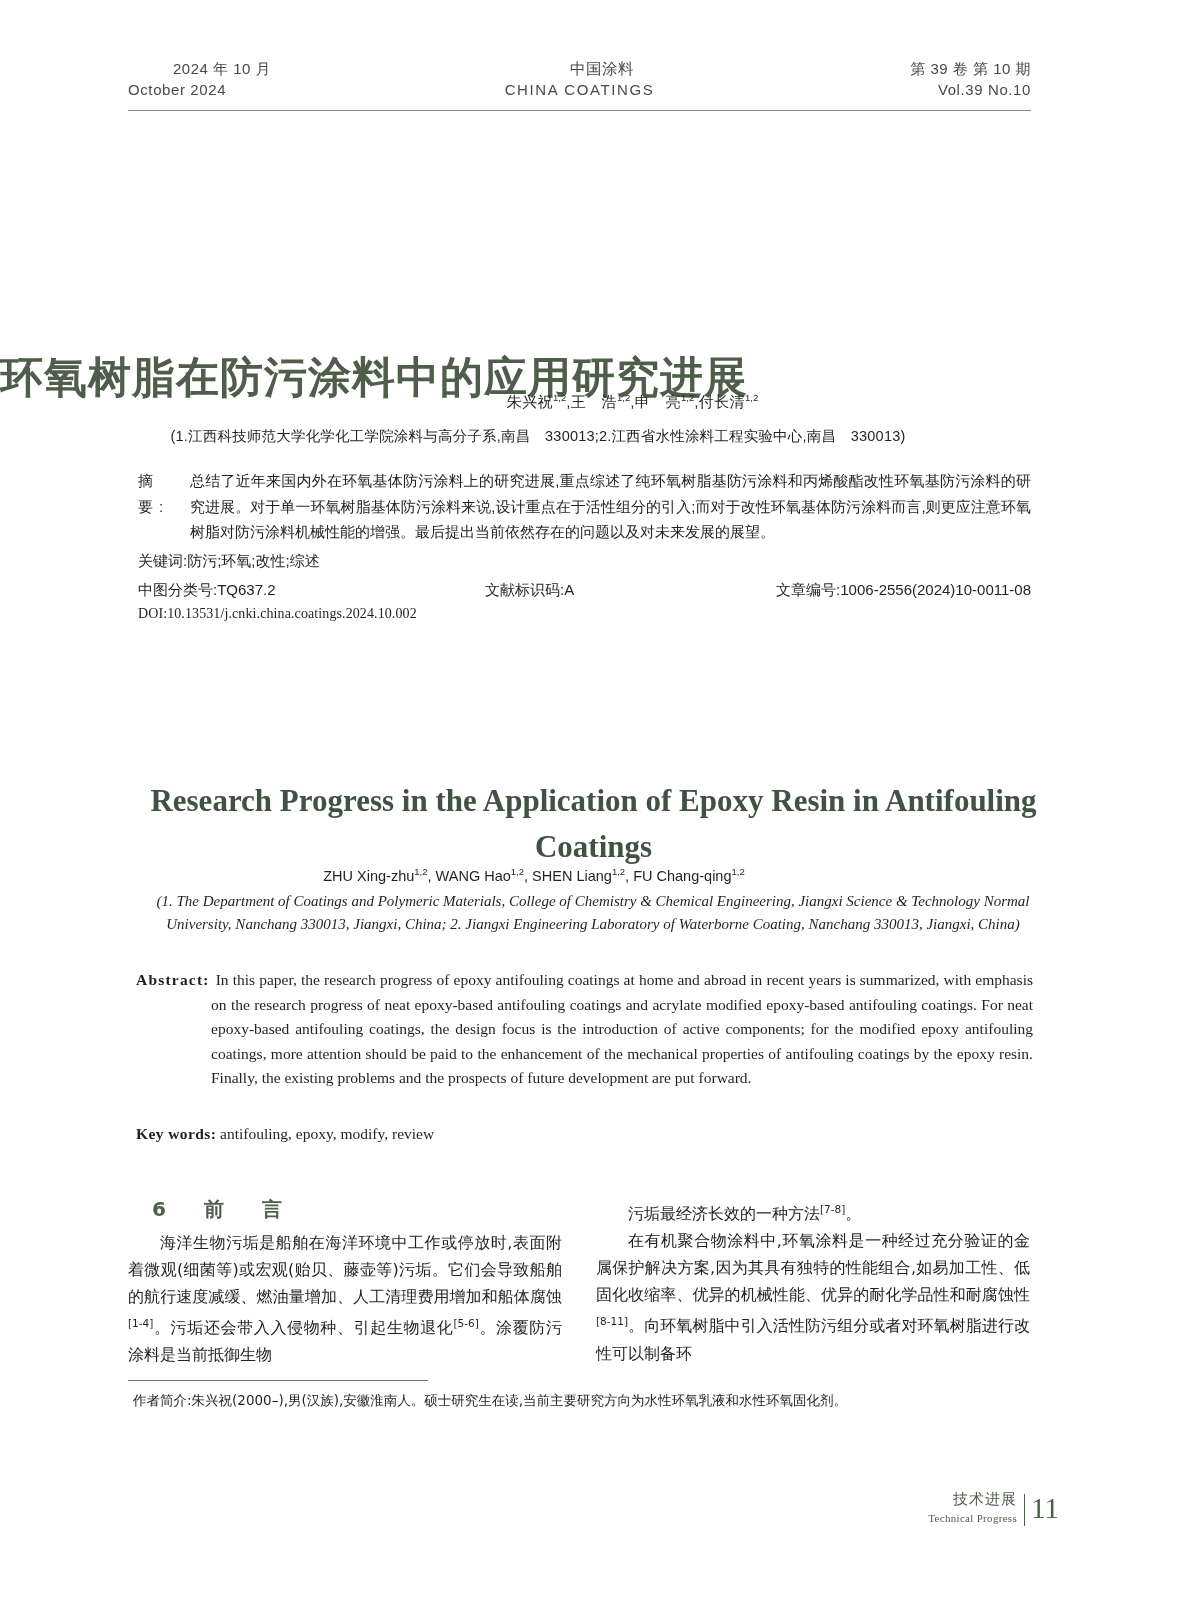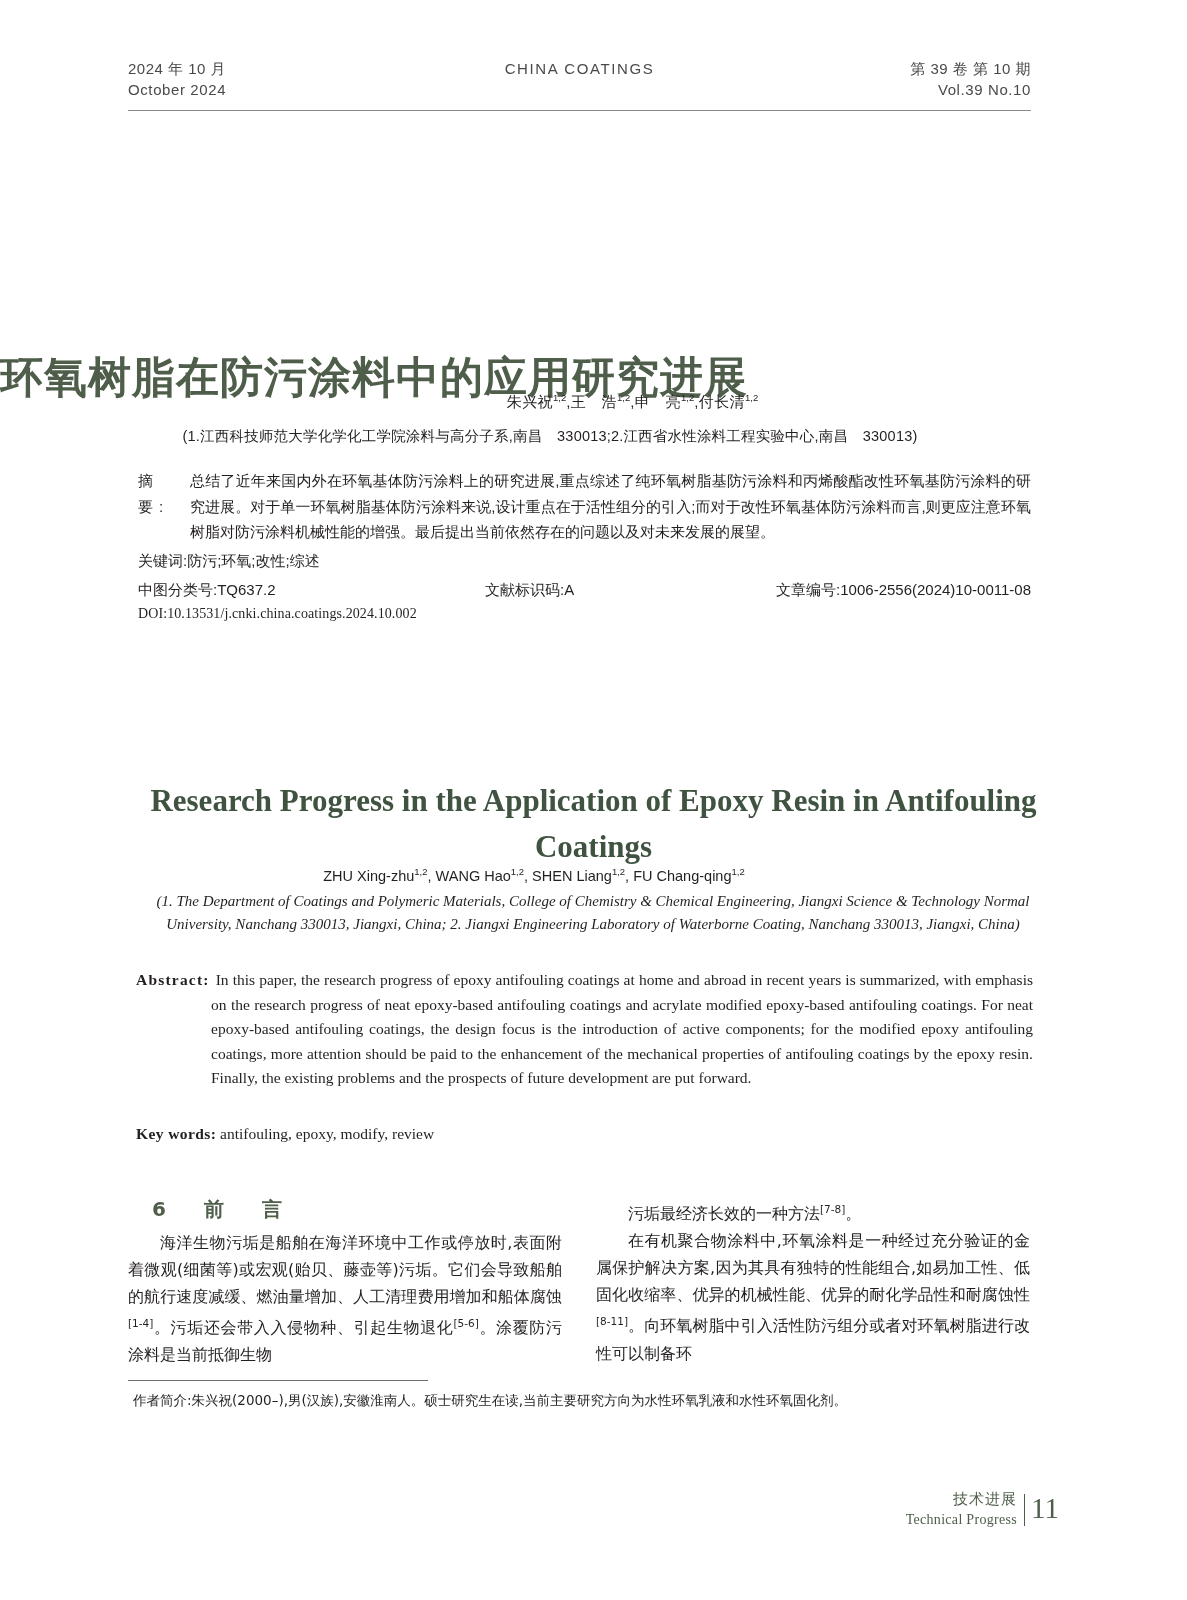--- a/index.html
+++ b/index.html
@@ -33,20 +33,21 @@
     color: #4a4a4a;
   }
   .rh-col { position: absolute; top: 0; }
   .rh-left { left: 0; text-align: left; }
   .rh-center { left: 0; width: 903px; text-align: center; }
   .rh-right { right: 0; text-align: right; }
   .rh-line1 {
     font-size: 15px;
     line-height: 21px;
     letter-spacing: 0.5px;
+    margin-left: 45px;
   }
   .rh-line2 {
     font-size: 15px;
     line-height: 21px;
     letter-spacing: 0.6px;
   }
   .rh-center .rh-line1 { font-size: 15.5px; }
   .rh-center .rh-line2 { font-size: 15px; letter-spacing: 1.6px; }
 
   
@@ -72,21 +73,20 @@
     margin-left: 39px;
   }
   .cn-affil {
     position: absolute;
     left: 0; top: 427px;
     width: 1076px;
     text-align: center;
     font-size: 14.5px;
     color: #231f20;
     letter-spacing: 0.2px;
-    padding-left: 12px;
   }
   sup { font-size: 9.5px; vertical-align: super; letter-spacing: 0; }
 
   
   .cn-abs {
     position: absolute;
     left: 138px;
     top: 468px;
     width: 893px;
     font-size: 15px;
@@ -252,21 +252,21 @@
     top: 0;
     font-size: 15px;
     color: #4e5e4a;
     letter-spacing: 1px;
     font-family: Liberation Serif, serif;
   }
   .footer .f-en {
     position: absolute;
     right: 42px;
     top: 22px;
-    font-size: 14px;
+    font-size: 11px;
     color: #4e5e4a;
     font-family: "Liberation Serif", serif;
     letter-spacing: 0.3px;
   }
   .footer .f-num {
     position: absolute;
     right: 0;
     top: 2px;
     font-size: 29px;
     color: #4e5e4a;
@@ -281,20 +281,21 @@
     background: #4e5e4a;
   }
 </style>
 </head>
 <body>
 
 <div class="page">
 
   <div class="runhead">
     <div class="rh-col rh-center">
+      <div class="rh-line1">中国涂料</div>
       <div class="rh-line2">CHINA COATINGS</div>
     </div>
     <div class="rh-col rh-left">
       <div class="rh-line1">2024 年 10 月</div>
       <div class="rh-line2">October 2024</div>
     </div>
     <div class="rh-col rh-right">
       <div class="rh-line1">第 39 卷  第 10 期</div>
       <div class="rh-line2">Vol.39  No.10</div>
     </div>

